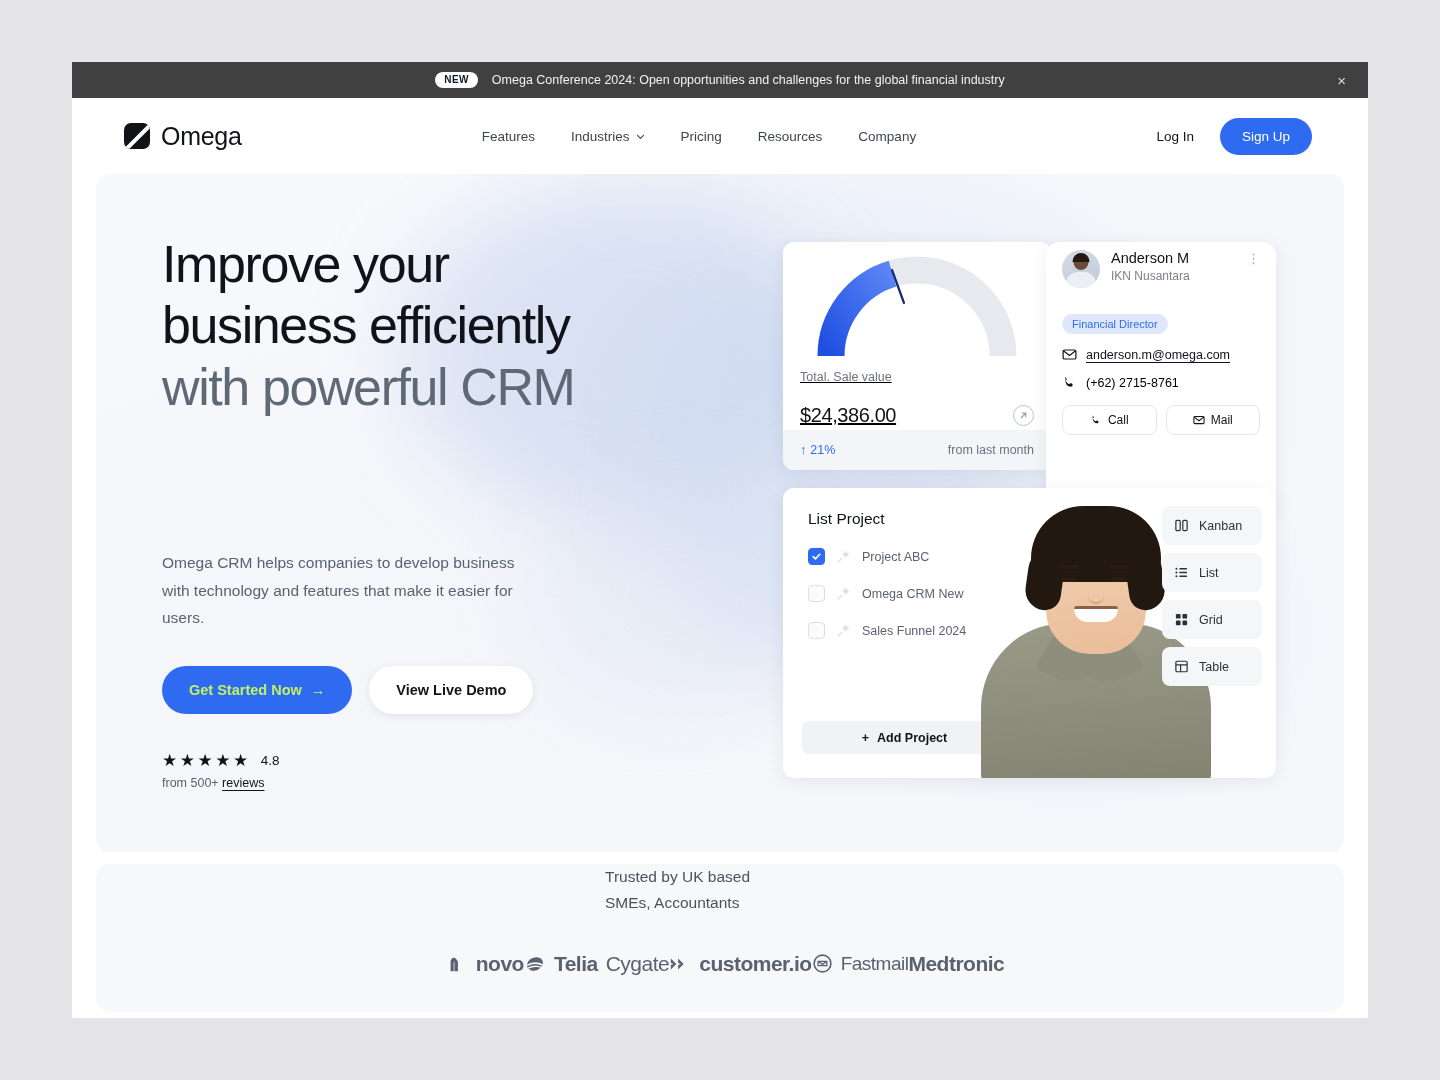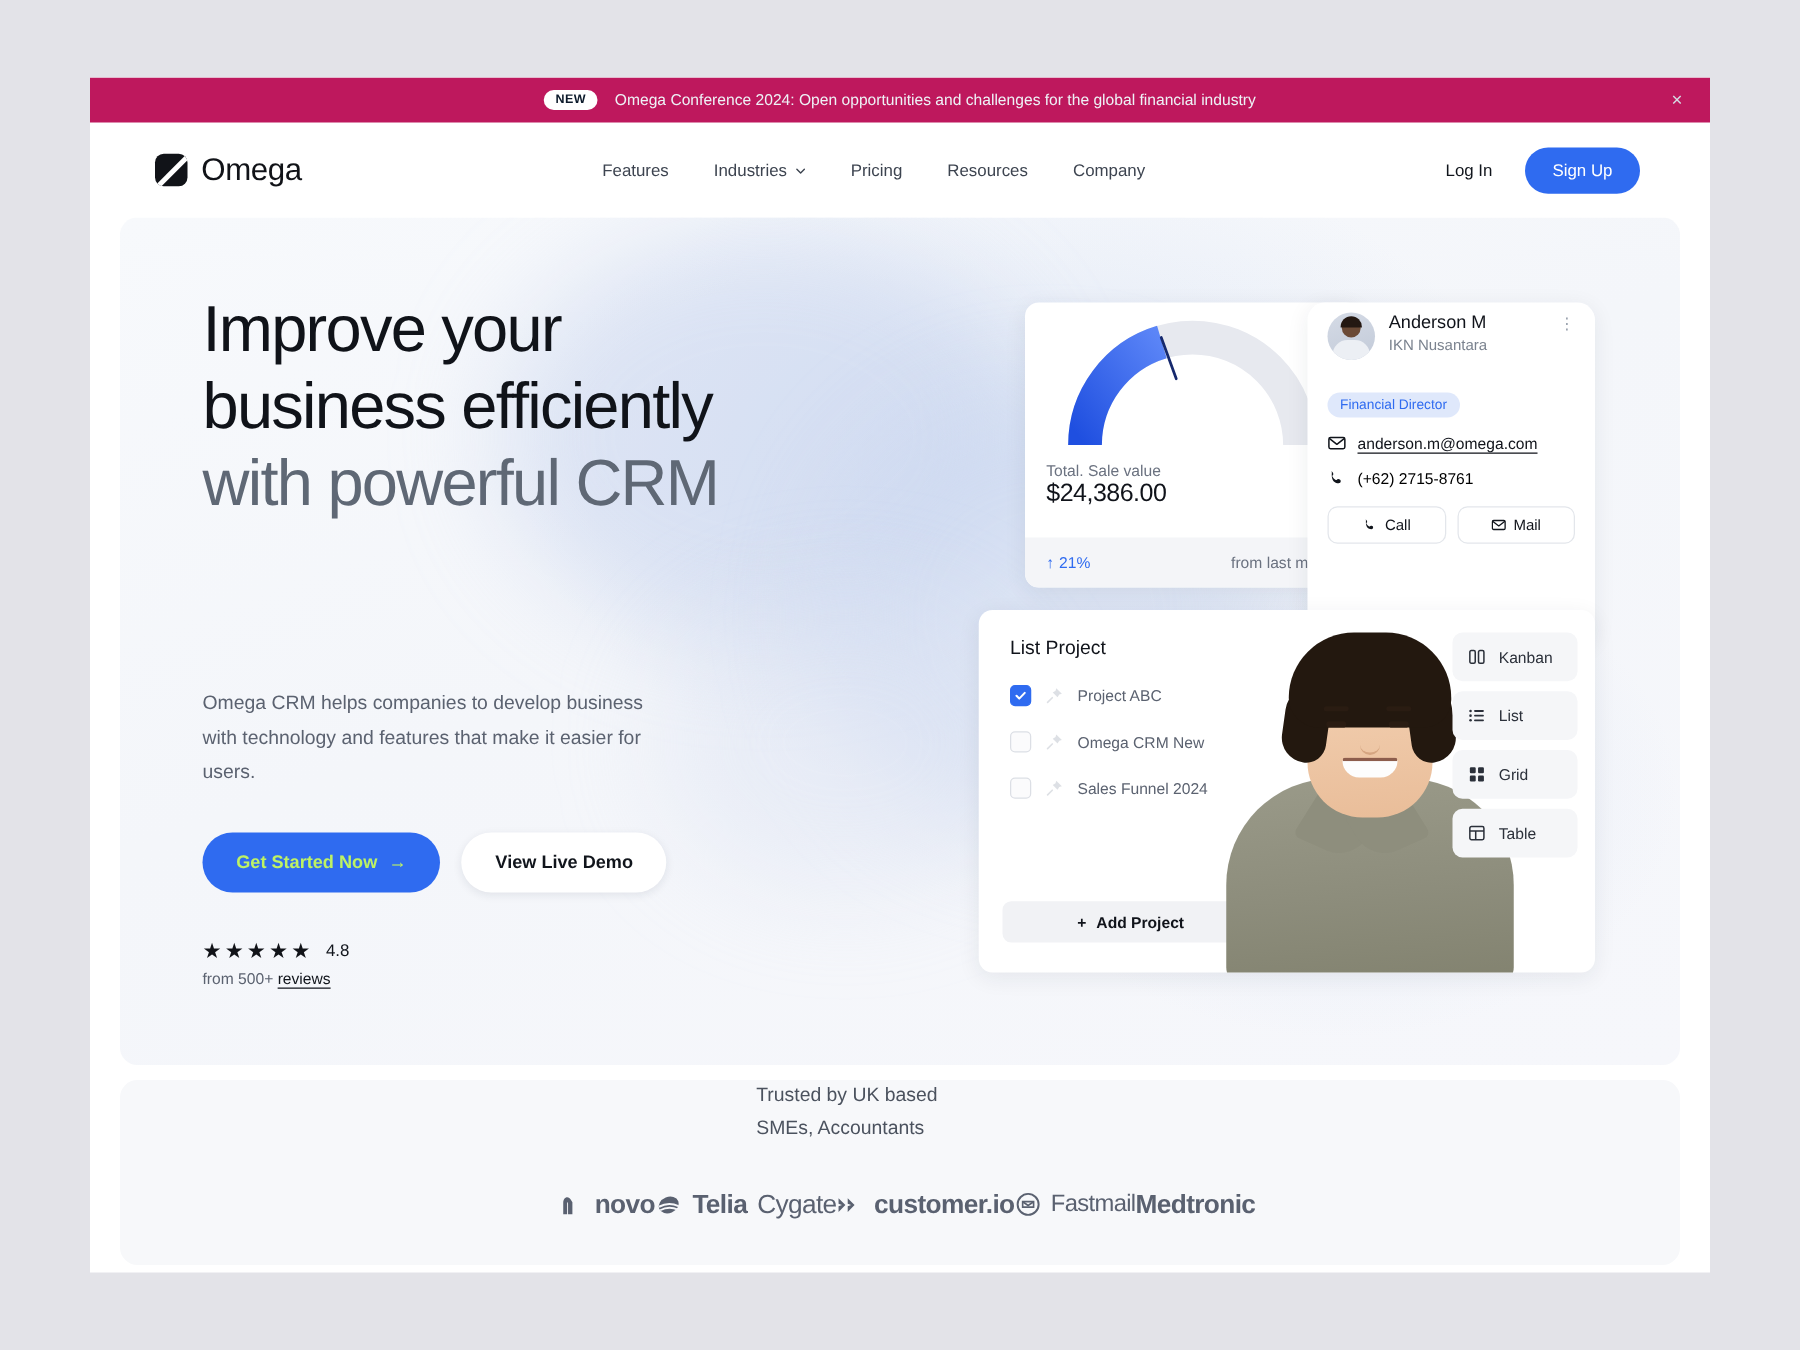--- a/index.html
+++ b/index.html
@@ -15,21 +15,21 @@
     position: absolute;
     left: 72px; top: 62px;
     width: 1296px; height: 956px;
     background: #ffffff;
     overflow: hidden;
   }
 
   
   .banner {
     height: 36px;
-    background: #be185d;
+    background: #404040;
     display: flex;
     align-items: center;
     justify-content: center;
     position: relative;
   }
   .banner-inner { display: flex; align-items: center; gap: 14px; }
   .badge-new {
     background: #ffffff; color: #0c1a2b;
     font-size: 10px; font-weight: bold; letter-spacing: .4px;
     border-radius: 10px; padding: 3px 9px; line-height: 1;
@@ -132,33 +132,34 @@
 
   .rating { margin-top: 36px; }
   .stars-row { display: flex; align-items: center; gap: 10px; }
   .stars { color: #111318; font-size: 17px; letter-spacing: 2.5px; }
   .rating-score { font-size: 13.5px; color: #11151c; }
   .rating-sub { margin-top: 5px; font-size: 12.5px; color: #5b6270; }
   .rating-sub u { text-decoration-thickness: 1.4px; text-underline-offset: 3px; color:#11151c;}
 
   
   .gauge-card {
-    position: absolute; left: 724px; top: 68px;
+    position: absolute; left: 687px; top: 68px;
     width: 268px; height: 228px;
     background: #fff; border-radius: 11px;
     box-shadow: 0 4px 18px rgba(25,35,60,.075);
     overflow: hidden;
+    text-decoration: underline;
   }
   .gauge-wrap { height: 118px; display: flex; justify-content: center;
                 align-items: flex-end; padding-top: 14px; }
   .gauge-body { padding: 10px 17px 0; }
   .gauge-label { font-size: 12.5px; color: #6b7280; }
   .gauge-value-row {
     display: flex; align-items: center; justify-content: space-between;
-    margin-top: 0;
+    margin-top: 20px;
   }
   .gauge-value { font-size: 20px; color: #10131a; letter-spacing: -.4px; }
   .circle-arrow {
     width: 21px; height: 21px; border-radius: 50%;
     border: 1.2px solid #b9bfc9; display: flex;
     align-items: center; justify-content: center; cursor: pointer;
   }
   .gauge-foot {
     position: absolute; left: 0; right: 0; bottom: 0; height: 40px;
     background: #f4f5f8; display: flex; align-items: center;

